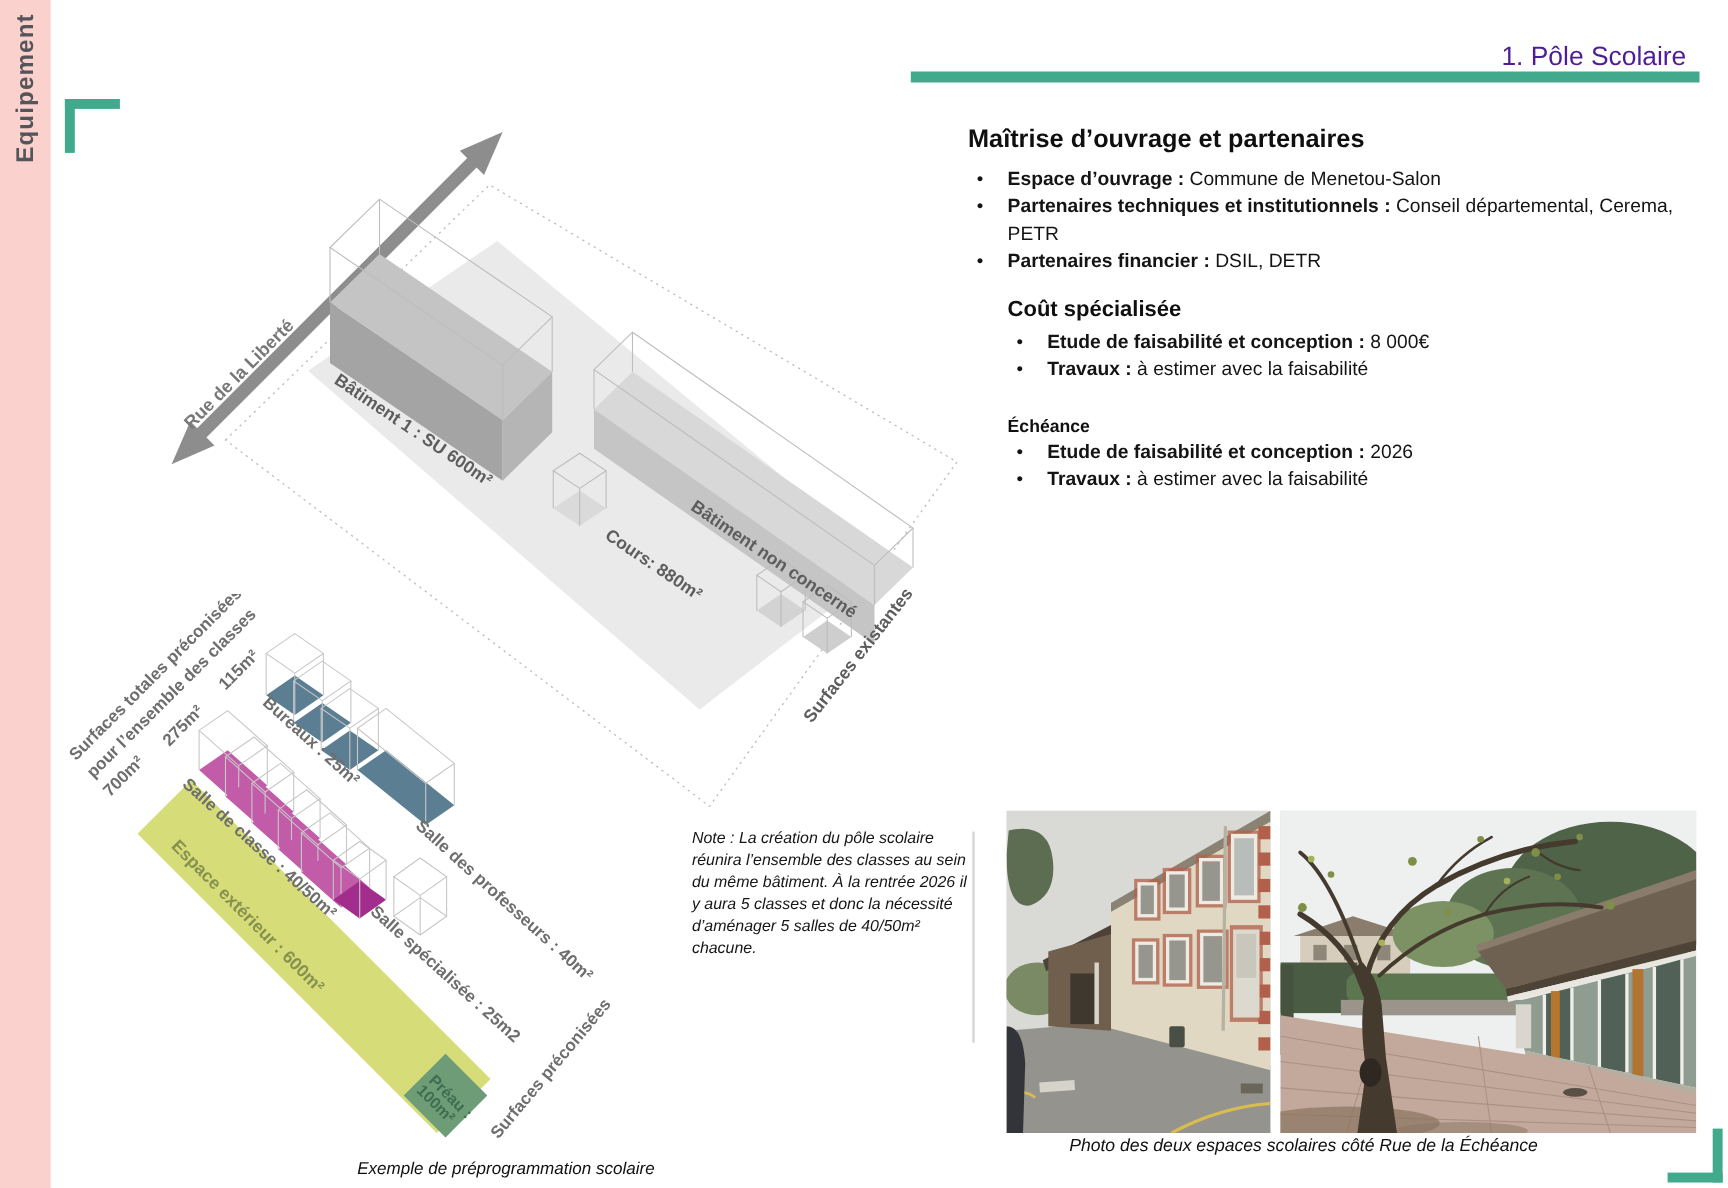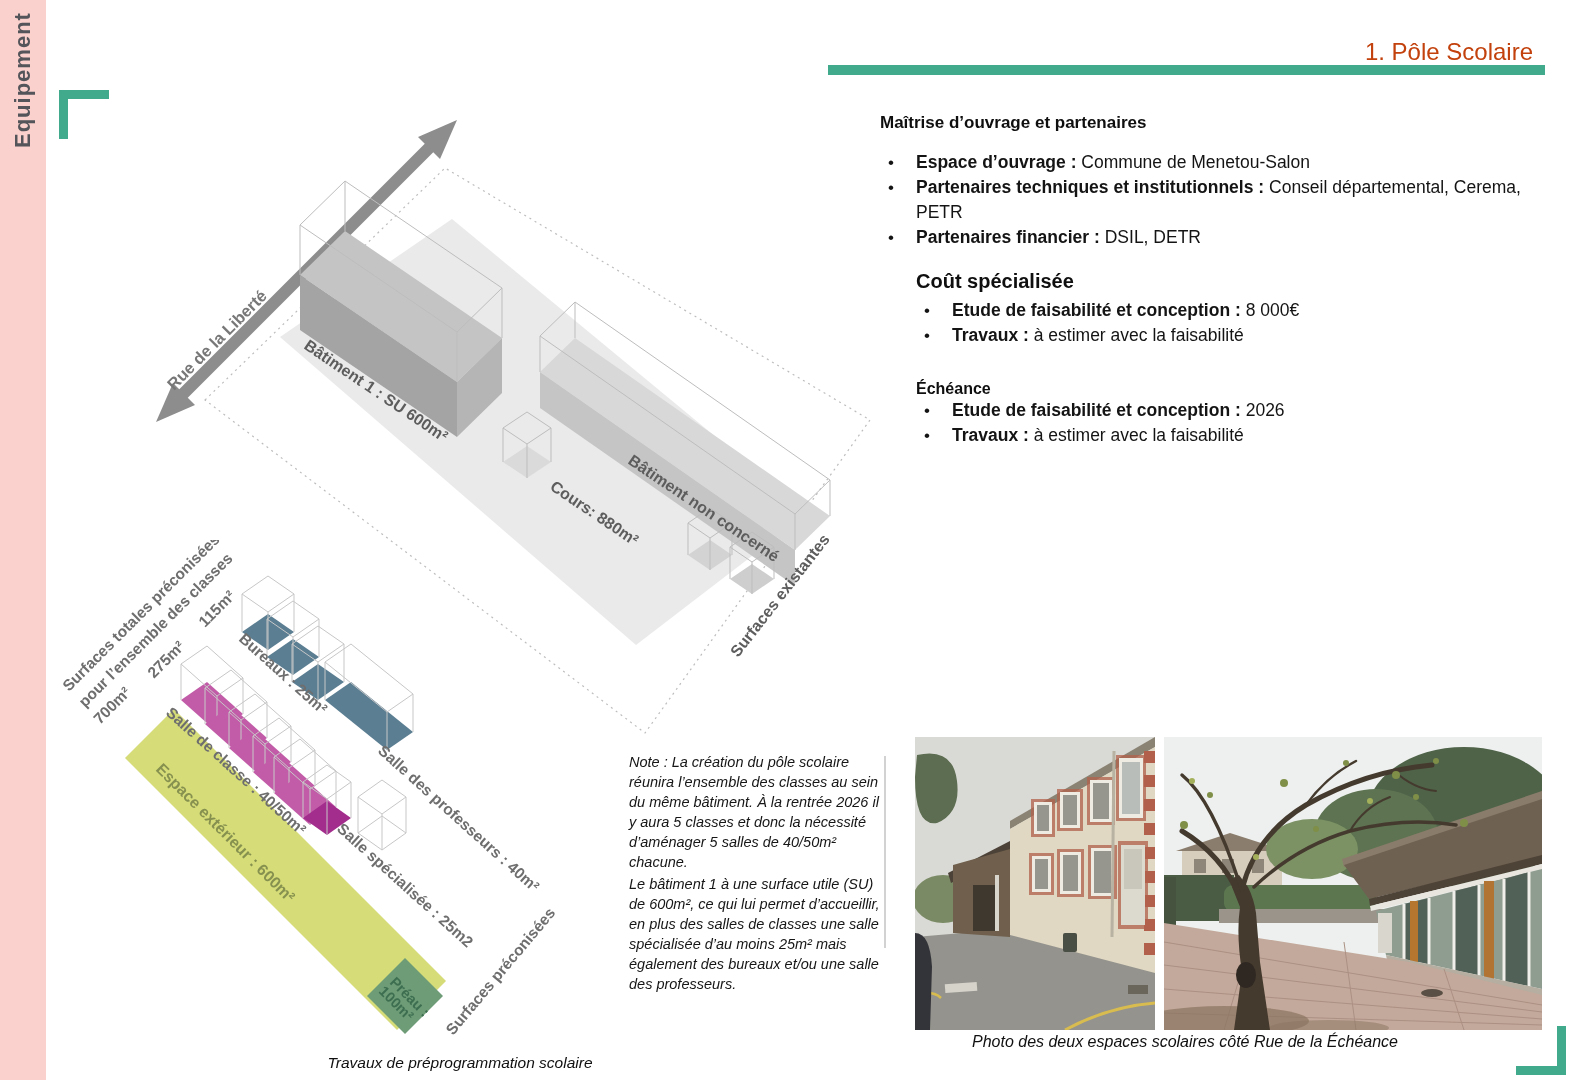--- a/index.html
+++ b/index.html
@@ -14,25 +14,25 @@
     writing-mode:vertical-rl; transform:rotate(180deg);
     font-weight:bold; font-size:22px; color:#54555a; letter-spacing:1px;
     text-align:right; line-height:46px;
   }
   
   .bracket-tl { position:absolute; left:59px; top:90px; width:50px; height:49px;
     border-top:9px solid #41aa8c; border-left:9px solid #41aa8c; box-sizing:border-box; }
   .bracket-br { position:absolute; left:1516px; top:1026px; width:50px; height:49px;
     border-bottom:9px solid #41aa8c; border-right:9px solid #41aa8c; box-sizing:border-box; }
   
-  .page-title { position:absolute; right:38px; top:38px; font-size:24px; font-weight:400; color:#c2410c; }
+  .page-title { position:absolute; right:38px; top:38px; font-size:24px; font-weight:400; color:#4c1d95; }
   .title-rule { position:absolute; left:828px; top:65px; width:717px; height:10px; background:#41aa8c; }
   
   .h1 { position:absolute; font-weight:bold; color:#0f0f0f; }
-  .h-maitrise { left:880px; top:113px; font-size:17px; }
+  .h-maitrise { left:880px; top:113px; font-size:23px; }
   .h-cout { left:916px; top:270px; font-size:20px; }
   .h-echeance { left:916px; top:380px; font-size:16px; }
   ul.blist { position:absolute; margin:0; padding:0; list-style:none; }
   ul.blist li { position:relative; padding-left:32px; font-size:17.5px; line-height:25px; color:#141414; }
   ul.blist li .bullet { position:absolute; left:4px; top:0; font-size:17px; }
   ul.blist li b { font-weight:bold; }
   .l-maitrise { left:884px; top:150px; width:660px; }
   .l-cout { left:920px; top:298px; width:620px; }
   .l-echeance { left:920px; top:398px; width:620px; }
   
@@ -268,21 +268,20 @@
   <text class="pglbl" transform="translate(322,212) rotate(42)">Salle des professeurs : 40m²</text>
   <text class="pglbl" transform="translate(281,290) rotate(42)">Salle spécialisée : 25m2</text>
   <text class="pgespace" transform="translate(100,230) rotate(45)">Espace extérieur : 600m²</text>
   <text class="pgpreau" transform="translate(334,443) rotate(45)">Préau :</text>
   <text class="pgpreau" transform="translate(323,452) rotate(45)">100m²</text>
   <text class="pglbl" transform="translate(398,496) rotate(-50)">Surfaces préconisées</text>
 </svg>
 
 <div class="note">
   <p>Note : La création du pôle scolaire  réunira l’ensemble des classes au sein du même bâtiment. À la rentrée 2026 il y aura 5 classes et donc la nécessité d’aménager 5 salles de 40/50m² chacune.</p>
-  <p>Le bâtiment 1 à une surface utile (SU) de 600m², ce qui lui permet d’accueillir, en plus des salles de classes une salle spécialisée d’au moins 25m² mais également des bureaux et/ou une salle des professeurs.</p>
 </div>
 <div class="note-rule"></div>
 
 <div class="photo photo1">
 <svg viewBox="0 0 240 293" preserveAspectRatio="none">
   <rect width="240" height="293" fill="#d9dad5"></rect>
   <path d="M2,18 Q38,10 42,44 Q46,76 22,86 Q0,90 0,40 Z" fill="#5d6d51"></path>
   <ellipse cx="28" cy="162" rx="30" ry="24" fill="#7a8a64"></ellipse>
   <ellipse cx="58" cy="172" rx="18" ry="14" fill="#8b9a72"></ellipse>
   <polygon points="0,200 95,192 240,232 240,293 0,293" fill="#94938d"></polygon>
@@ -417,13 +416,13 @@
           <circle cx="252" cy="60" r="3"></circle>
       <circle cx="92" cy="120" r="3" fill="#a4b05a"></circle>
           <circle cx="206" cy="64" r="3" fill="#a4b05a"></circle>
           <circle cx="28" cy="44" r="3" fill="#a4b05a"></circle>
     </g>
   </g>
 </svg>
 </div>
 
 <div class="photos-caption">Photo des deux espaces scolaires côté Rue de la Échéance</div>
-<div class="prog-caption">Travaux de préprogrammation scolaire</div>
+<div class="prog-caption">Exemple de préprogrammation scolaire</div>
 
 </body></html>

